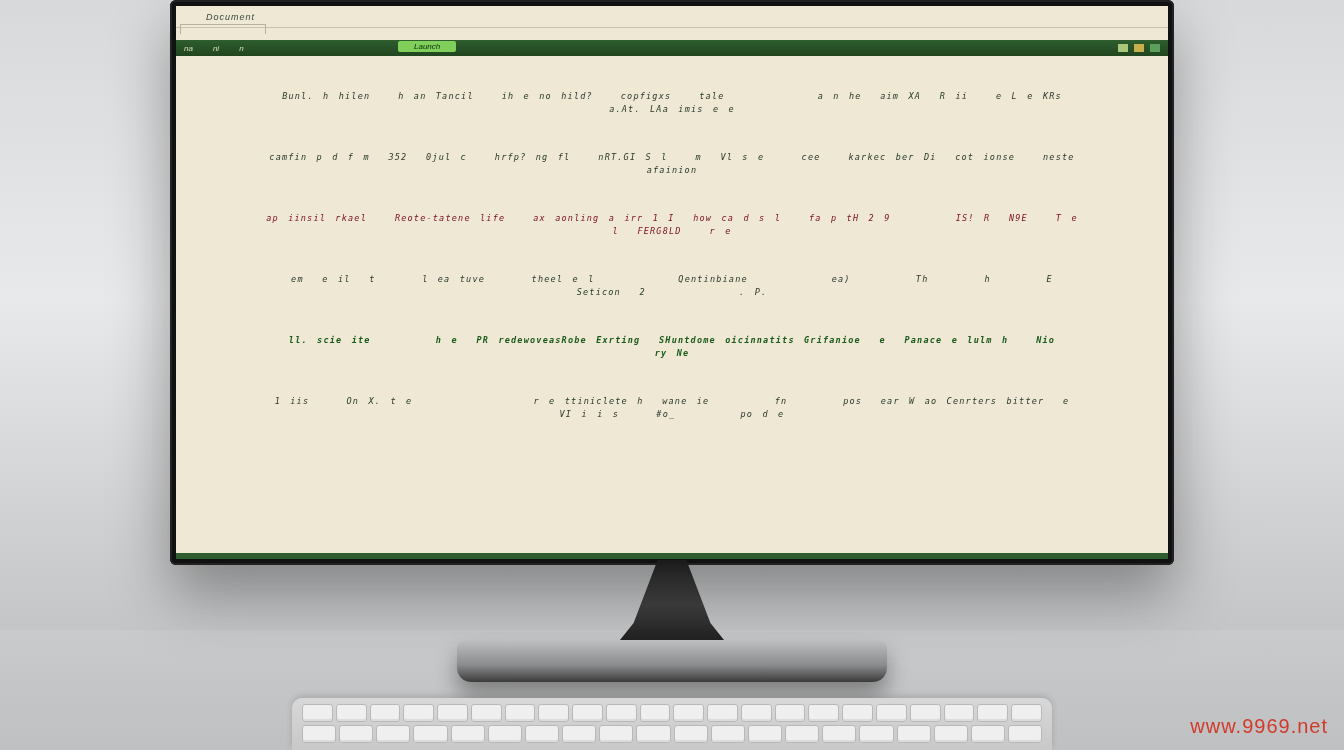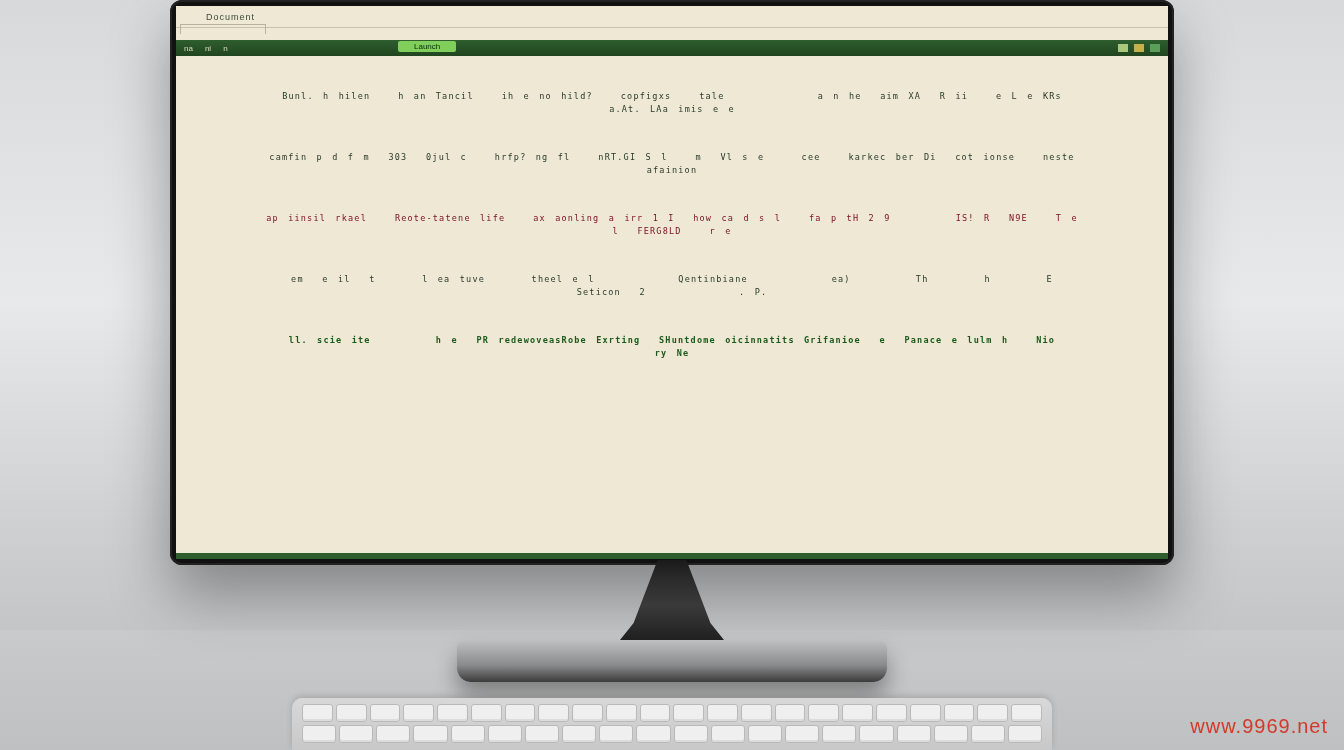--- a/index.html
+++ b/index.html
@@ -11,23 +11,24 @@
   }
   .desk {
     position: absolute; left: 0; right: 0; bottom: 0; height: 120px;
     background: linear-gradient(180deg, #c9cacb 0%, #bfc0c1 100%);
   }
   .monitor {
     position: absolute;
     left: 170px; top: 0px;
     width: 1004px; height: 565px;
     background: #111;
-    border-radius: 12px;
+    border-radius: 6px;
     box-shadow: 0 30px 60px rgba(0,0,0,0.35), inset 0 0 0 2px #222;
     padding: 6px;
+    font-style: italic;
   }
   .screen {
     width: 100%; height: 100%;
     background: #eee8d5;
     position: relative;
     overflow: hidden;
   }
   .topbar {
     position: absolute; left: 0; right: 0; top: 0; height: 22px;
     border-bottom: 1px solid #c8c2ae;
@@ -36,21 +37,21 @@
     padding-left: 10px;
   }
   .topbar .tab-outline {
     position: absolute; left: 4px; top: 18px; width: 86px; height: 10px;
     border: 1px solid #b8b29c; border-bottom: none;
   }
   .topbar .title { margin-left: 20px; letter-spacing: 1px; }
   .menubar {
     position: absolute; left: 0; right: 0; top: 34px; height: 16px;
     background: linear-gradient(180deg, #2e5d2e 0%, #21451f 100%);
-    display: flex; align-items: center; gap: 12px;
+    display: flex; align-items: center; gap: 20px;
     font-size: 8px; color: #e8e6c8; padding: 0 8px;
   }
   .menubar .item { opacity: .9; }
   .menubar .active {
     background: #7fcf5a; color: #0c2a0c; padding: 1px 16px; border-radius: 2px;
     position: absolute; left: 222px; top: 1px; font-size: 8px;
   }
   .menubar .right { position: absolute; right: 8px; display: flex; gap: 6px; }
   .menubar .right span { width: 10px; height: 8px; background: #a8c77a; display: inline-block; }
   .menubar .right span:nth-child(2){ background:#c7b04a; }
@@ -125,24 +126,25 @@
       <span class="active">Launch</span>
       <div class="right">
         <span></span>
         <span></span>
         <span></span>
       </div>
     </div>
 
     <div class="content">
       <div class="p">Bunl. h hilen   h an Tancil   ih e no hild?   copfigxs   tale          a n he  aim XA  R ii   e L e KRs   a.At. LAa imis e e</div>
-      <div class="p">camfin p d f m  303  0jul c   hrfp? ng fl   nRT.GI S l   m  Vl s e    cee   karkec ber Di  cot ionse   neste afainion</div>
+      <div class="p">camfin p d f m  352  0jul c   hrfp? ng fl   nRT.GI S l   m  Vl s e    cee   karkec ber Di  cot ionse   neste afainion</div>
       <div class="p"><span class="num">ap iinsil rkael   Reote-tatene life   ax aonling a irr 1 I  how ca d s l   fa p tH 2 9       IS! R  N9E   T e l  FERG8LD   r e</span></div>
       <div class="p"><span>em  e il  t     l ea tuve     theel e l         Qentinbiane         ea)       Th      h      E   Seticon  2          . P.</span></div>
       <div class="p"><span class="hl">ll. scie ite       h e  PR redewoveasRobe Exrting  SHuntdome oicinnatits Grifanioe  e  Panace e lulm h   Nio    ry Ne</span></div>
+      <div class="p">1 iis    On X. t e             r e ttiniclete h  wane ie       fn      pos  ear W ao Cenrters bitter  e   VI i i s    #o_       po d e</div>
 
       
 
       
       
       
       
       
       
       

